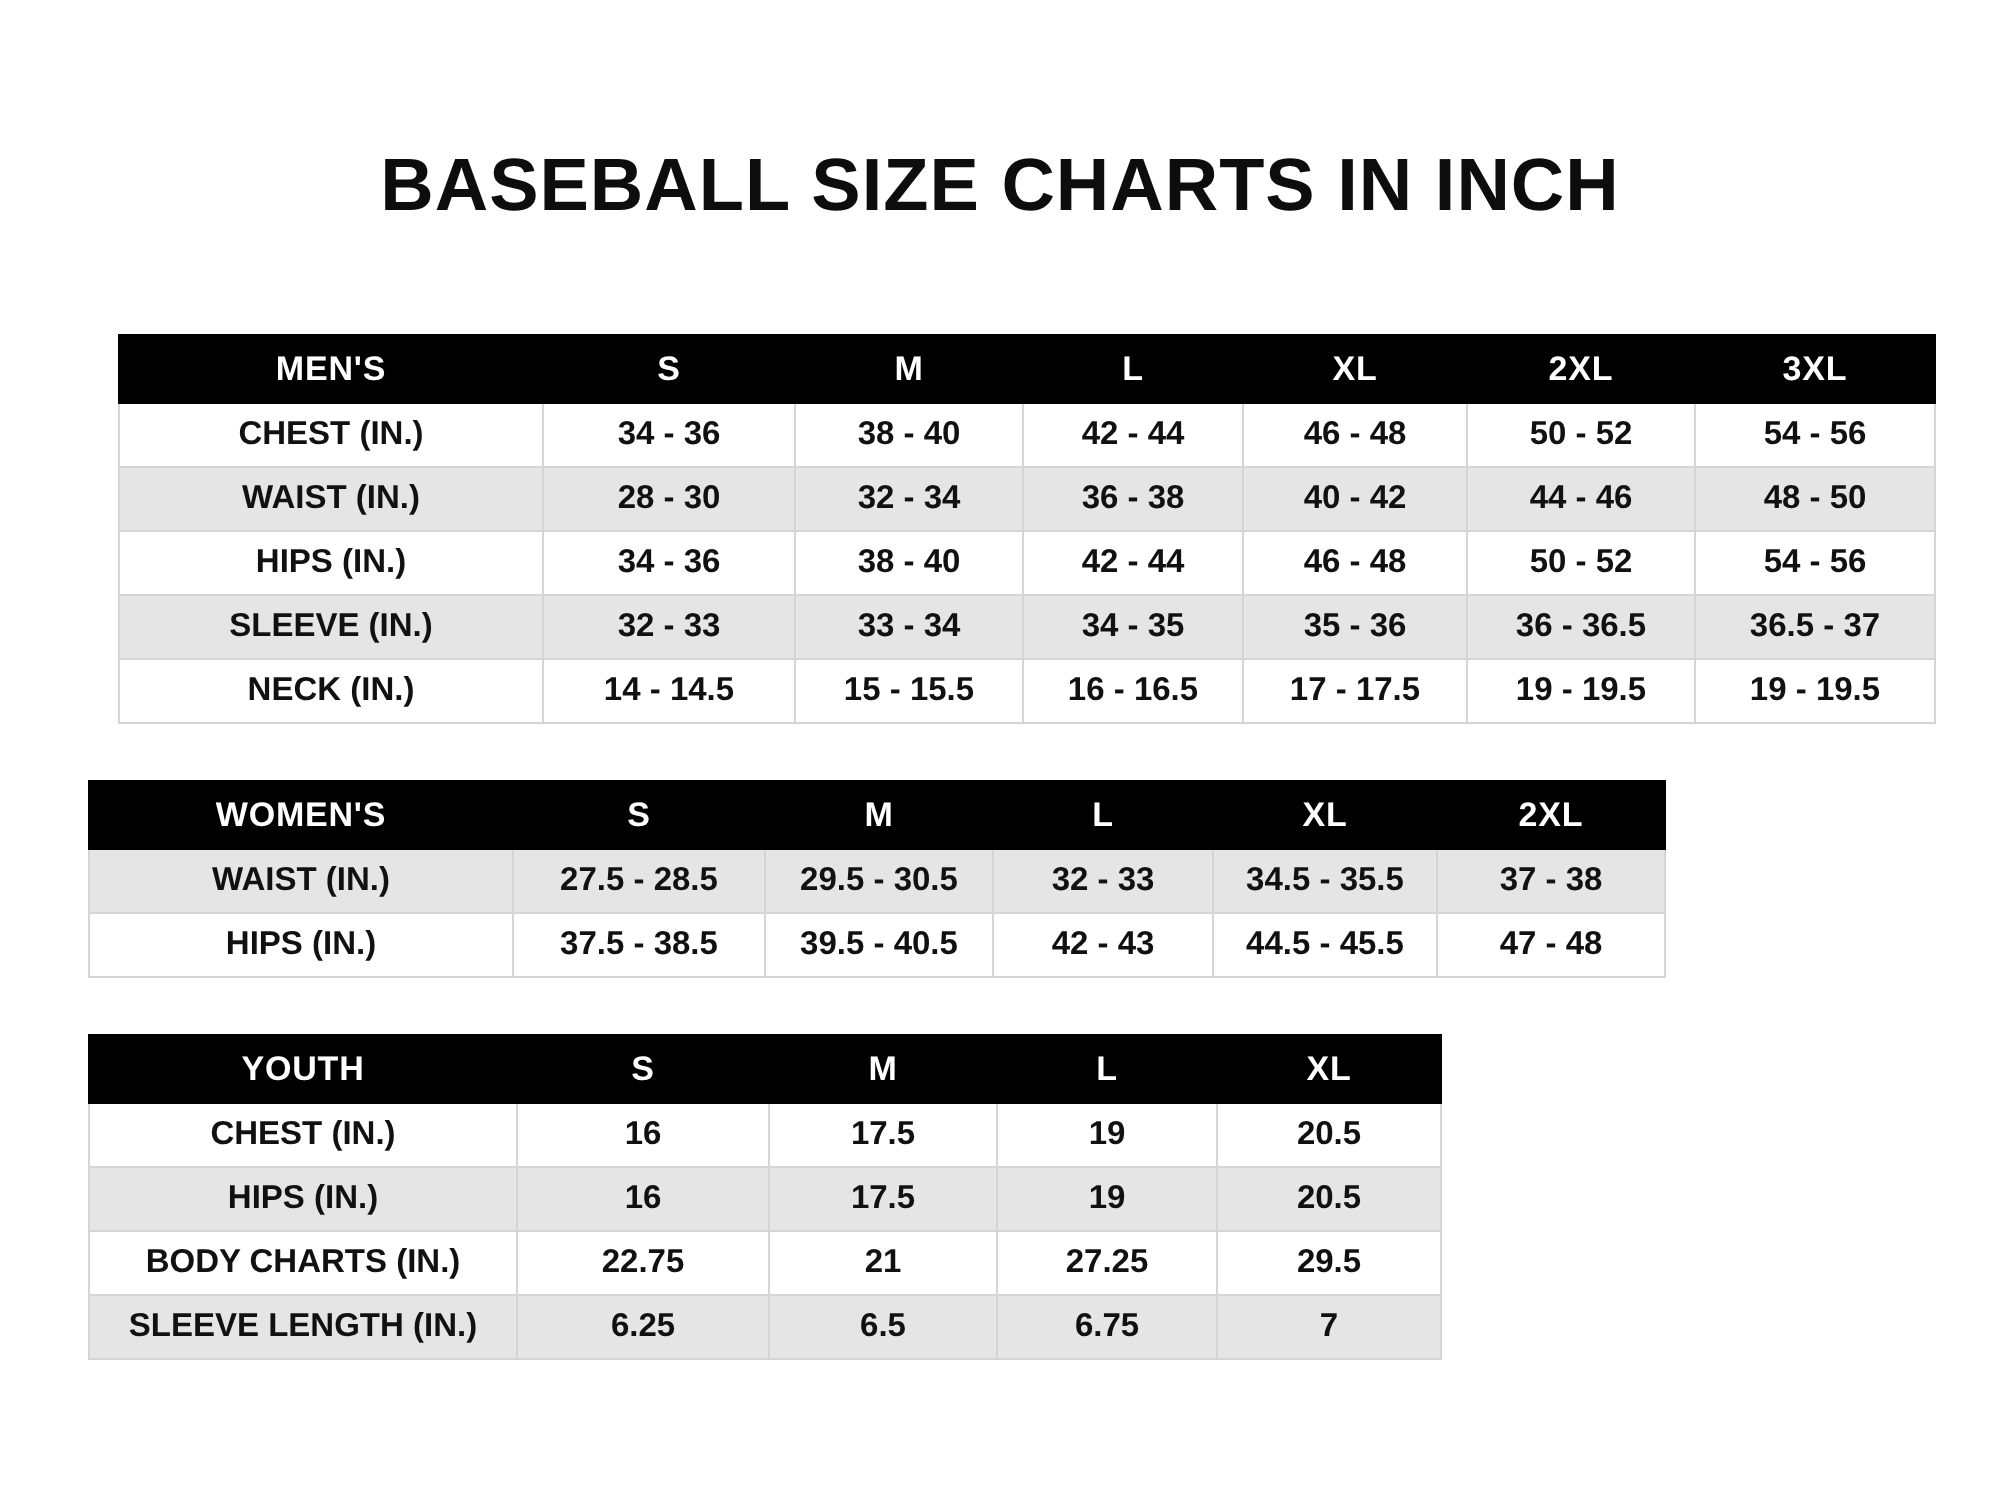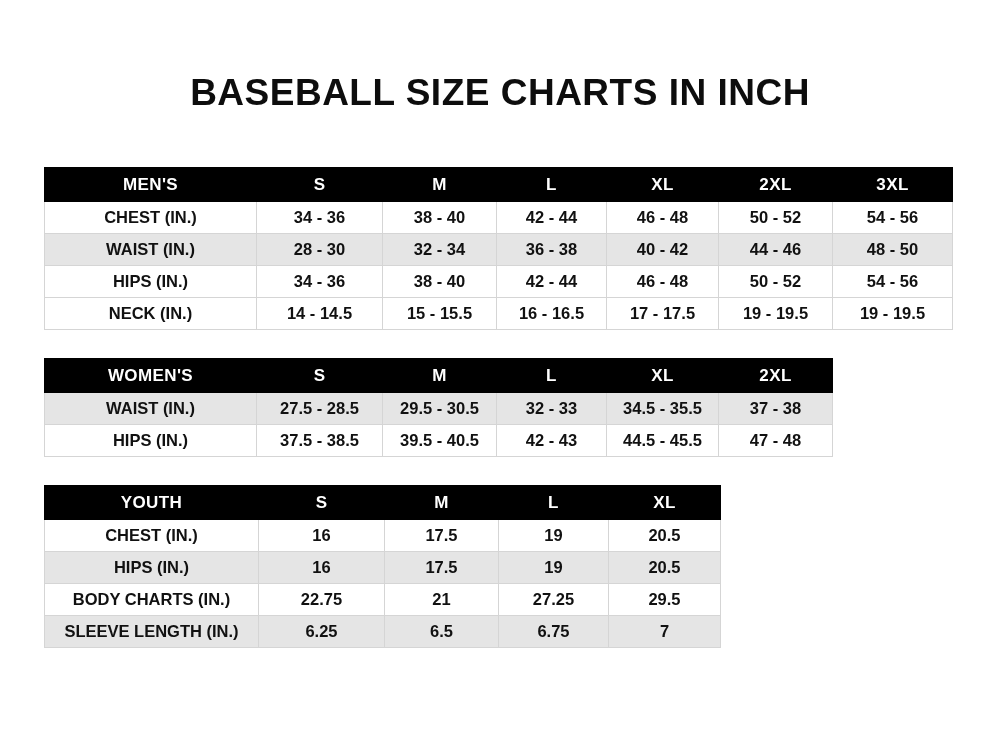--- a/index.html
+++ b/index.html
@@ -80,21 +80,21 @@
 </style>
 </head>
 <body>
 
 <div class="page">
 
   <h1 class="title">BASEBALL SIZE CHARTS IN INCH</h1>
 
   <div class="charts">
 
-    <table class="size-table" style="width:908px;">
+    <table class="size-table" style="width:908px;margin-left:15px;">
       <colgroup>
         <col style="width:212px;">
         <col style="width:126px;">
         <col style="width:114px;">
         <col style="width:110px;">
         <col style="width:112px;">
         <col style="width:114px;">
         <col style="width:120px;">
       </colgroup>
       <thead>
@@ -129,20 +129,29 @@
         </tr>
         <tr>
           <td class="rowlabel">HIPS (IN.)</td>
           <td>34 - 36</td>
           <td>38 - 40</td>
           <td>42 - 44</td>
           <td>46 - 48</td>
           <td>50 - 52</td>
           <td>54 - 56</td>
         </tr>
+        <tr class="alt">
+          <td class="rowlabel">SLEEVE (IN.)</td>
+          <td>32 - 33</td>
+          <td>33 - 34</td>
+          <td>34 - 35</td>
+          <td>35 - 36</td>
+          <td>36 - 36.5</td>
+          <td>36.5 - 37</td>
+        </tr>
         <tr>
           <td class="rowlabel">NECK (IN.)</td>
           <td>14 - 14.5</td>
           <td>15 - 15.5</td>
           <td>16 - 16.5</td>
           <td>17 - 17.5</td>
           <td>19 - 19.5</td>
           <td>19 - 19.5</td>
         </tr>
       </tbody>

